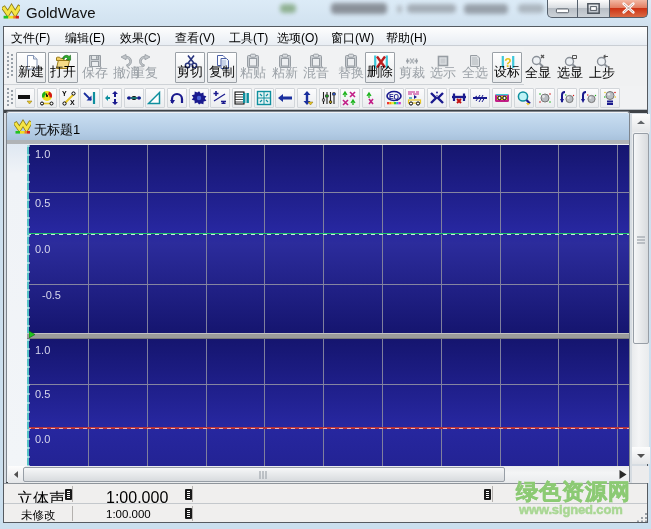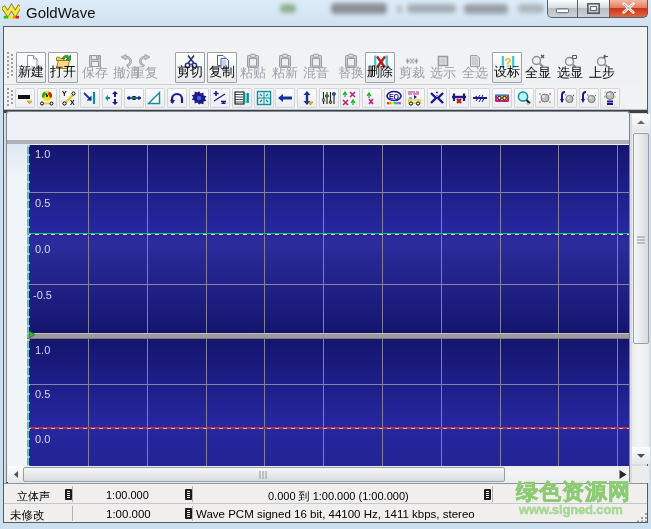--- a/index.html
+++ b/index.html
@@ -71,21 +71,21 @@
  background:linear-gradient(#e9ebed,#f4f5f6 40%,#e9ebed);}
 .sbtn{position:absolute;background:linear-gradient(#fdfdfd,#e4e6e8);}
 .thumbv{position:absolute;left:1px;width:16px;
  background:linear-gradient(90deg,#f6f7f8,#e7e9eb 50%,#d8dbde);
  border:1px solid #979ea6;border-radius:2px;}
 .thumbh{position:absolute;top:1px;height:15px;
  background:linear-gradient(#f6f7f8,#e7e9eb 50%,#d8dbde);
  border:1px solid #979ea6;border-radius:2px;}
 
 #srow1{left:0;top:456px;width:643px;height:20px;background:#f0efee;
- border-top:1px solid #8f959b;font-size:11px;color:#000;}
+ border-top:1px solid #8f959b;font-size:16px;color:#000;}
 #srow2{left:0;top:476px;width:643px;height:19px;background:#f0efee;
  border-top:1px solid #c4c8cc;font-size:11.5px;color:#000;}
 .mini{position:absolute;width:7px;height:11px;border:2px solid #1a1a1a;border-radius:1px;background:#fff;}
 .mini i{display:block;height:1px;background:#1a1a1a;margin:1px 0 0 0;}
 .vsep{position:absolute;top:2px;width:1px;background:#b4b1ae;}
 
 #wm1{left:516px;top:477px;font-size:22px;font-weight:bold;color:#8cca74;
  letter-spacing:1px;white-space:nowrap;-webkit-text-stroke:0.7px #8cca74;text-shadow:0 0 2px rgba(255,255,255,.6);}
 #wm2{left:519px;top:502px;font-size:13px;font-weight:bold;color:#a9d794;letter-spacing:-0.15px;white-space:nowrap;-webkit-text-stroke:0.5px #a9d794;}
 </style></head>
@@ -120,20 +120,30 @@
     </div>
  <div class="cap close">
       <svg class="capg" viewBox="0 0 38 18">
         <path d="M14 4 L24 13 M24 4 L14 13" stroke="#fff" stroke-width="3" stroke-linecap="round"></path>
         <path d="M14 4 L24 13 M24 4 L14 13" stroke="#5c1406" stroke-width="1" fill="none" opacity="0.4"></path>
       </svg>
     </div>
 </div>
 
 <div id="client" class="abs">
+ <div id="menubar" class="abs">
+  <span class="mi" style="left:7px">文件(F)</span>
+  <span class="mi" style="left:61px">编辑(E)</span>
+  <span class="mi" style="left:116px">效果(C)</span>
+  <span class="mi" style="left:171px">查看(V)</span>
+  <span class="mi" style="left:225px">工具(T)</span>
+  <span class="mi" style="left:273px">选项(O)</span>
+  <span class="mi" style="left:327px">窗口(W)</span>
+  <span class="mi" style="left:382px">帮助(H)</span>
+ </div>
  <svg width="0" height="0" style="position:absolute">
   <defs>
    <symbol id="i-new" viewBox="0 0 16 16">
           <path d="M3.5 1.5h6l3.5 3.5v10h-9.5z" fill="#fff" stroke="#8494b2"></path>
           <path d="M9.5 1.5v3.5h3.5" fill="#dde7f5" stroke="#8494b2"></path>
         </symbol>
    <symbol id="i-open" viewBox="0 0 16 16">
           <path d="M0.5 6.5h7.5v-1.4a.7.7 0 0 0-.7-.7H4.6l-1-1.2H1.2a.7.7 0 0 0-.7.7z" fill="#f2cf62" stroke="#9a7a1a"></path>
           <path d="M0.5 14.5l1.8-8h11.2l-1.8 8z" fill="#f6dc88" stroke="#9a7a1a"></path>
           <path d="M6.5 4.5 C7.5 1 11.5 0.5 13 2.5 L14.5 1.2 14.6 6.2 10.2 5.8 11.8 4.3 C10.5 2.8 8.5 3.2 8 5.2 Z" fill="#2fae2f" stroke="#115f11" stroke-width=".6"></path>
@@ -545,20 +555,31 @@
           <circle cx="2.8" cy="7" r=".8" fill="#1db31d"></circle>
           <circle cx="13.2" cy="7" r=".8" fill="#e8c623"></circle>
           <path d="M5 11.5h6M5 14h6" stroke="#1a1a8e" stroke-width="1.8"></path>
         </svg>
       </div>
  </div>
  <div id="mdi" class="abs">
   <div class="abs" style="left:0;top:0;width:643px;height:3px;background:#3f4347"></div>
   <div class="abs" style="left:2px;top:0;width:2px;height:373px;background:#3f4347"></div>
   <div id="child">
+   <div id="cttl">
+    <svg style="position:absolute;left:7px;top:5px" width="17" height="16" viewBox="0 0 17 16">
+            <path d="M2 6 L5.5 11 L9 5.2 L12.5 11 L16 5.2" fill="none" stroke="#8a7a14" stroke-width="4.4" stroke-linecap="square"></path>
+            <path d="M2 6 L5.5 11 L9 5.2 L12.5 11 L16 5.2" fill="none" stroke="#f5e545" stroke-width="2.9" stroke-linecap="square"></path>
+            <rect x="1.5" y="13" width="4.5" height="2.6" fill="#22c322"></rect>
+            <rect x="6" y="13" width="4.5" height="2.6" fill="#f0e020"></rect>
+            <rect x="10.5" y="13" width="2.5" height="2.6" fill="#f08020"></rect>
+            <rect x="13" y="13" width="3" height="2.6" fill="#d42020"></rect>
+          </svg>
+    <span class="t">无标题1</span>
+   </div>
    <div id="gstrip"></div>
    <div class="abs" style="left:0;top:32px;width:20px;height:322px;background:linear-gradient(#dfe8f2,#f0f3f7 30px,#f2f5f8)"></div>
    <div id="wave">
     <div id="wtop">
      <div class="vgrid" style="left:61px;height:188px"></div>
      <div class="vgrid" style="left:120px;height:188px"></div>
      <div class="vgrid" style="left:179px;height:188px"></div>
      <div class="vgrid" style="left:237px;height:188px"></div>
      <div class="vgrid" style="left:296px;height:188px"></div>
      <div class="vgrid" style="left:355px;height:188px"></div>
@@ -566,21 +587,21 @@
      <div class="vgrid" style="left:473px;height:188px"></div>
      <div class="vgrid" style="left:531px;height:188px"></div>
      <div class="vgrid" style="left:590px;height:188px"></div>
      <div class="hgrid" style="top:47px"></div>
      <div class="hgrid" style="top:139px"></div>
      <div class="abs" style="left:0;top:88px;width:602px;height:1px;background:#22c36e"></div>
      <div class="abs" style="left:0;top:89px;width:602px;height:1px;background:repeating-linear-gradient(90deg,rgba(235,255,245,.85) 0 4px,rgba(45,45,125,.7) 4px 8px)"></div>
      <div class="wlbl" style="left:8px;top:3px">1.0</div>
      <div class="wlbl" style="left:8px;top:52px">0.5</div>
      <div class="wlbl" style="left:8px;top:98px">0.0</div>
-     <div class="wlbl" style="left:6px;top:144px">-0.5</div>
+     <div class="wlbl" style="left:15px;top:144px">-0.5</div>
      <div class="abs" style="left:0;top:0;width:2px;height:188px;background:#56c2c6"></div>
             <div class="abs" style="left:0;top:0;width:3px;height:188px;background:repeating-linear-gradient(180deg,rgba(225,248,248,.55) 0 2px,transparent 2px 9px)"></div>
          </div>
     <div id="wsep"></div>
     <svg class="abs" style="left:2px;top:186px" width="6" height="7" viewBox="0 0 6 7">
             <path d="M0 0l6 3.5-6 3.5z" fill="#1fc41f" stroke="#0a6a0a" stroke-width=".6"></path>
           </svg>
     <div id="wbot">
      <div class="vgrid" style="left:61px;height:127px"></div>
      <div class="vgrid" style="left:120px;height:127px"></div>
@@ -634,39 +655,37 @@
         <i></i>
       </span>
   <span class="vsep" style="left:68px;height:16px"></span>
   <span class="abs" style="left:102px;top:5px">1:00.000</span>
   <span class="mini" style="left:181px;top:5px">
         <i></i>
         <i></i>
         <i></i>
       </span>
   <span class="vsep" style="left:188px;height:16px"></span>
-  <span class="abs" style="left:264px;top:5px">0.000 到 1:00.000 (1:00.000)</span>
   <span class="mini" style="left:480px;top:5px">
         <i></i>
         <i></i>
         <i></i>
       </span>
   <span class="vsep" style="left:488px;height:16px"></span>
  </div>
  <div id="srow2" class="abs">
-  <span class="abs" style="left:6px;top:4px">未修改</span>
+  <span class="abs" style="left:17px;top:4px">未修改</span>
   <span class="vsep" style="left:68px;height:15px"></span>
   <span class="abs" style="left:102px;top:4px">1:00.000</span>
   <span class="mini" style="left:181px;top:4px">
         <i></i>
         <i></i>
         <i></i>
       </span>
   <span class="vsep" style="left:188px;height:15px"></span>
-  <span class="abs" style="left:192px;top:4px">Wave PCM signed 16 bit, 44100 Hz, 1411 kbps, stereo</span>
   <svg class="abs" style="left:633px;top:9px" width="10" height="9" viewBox="0 0 10 9">
         <g fill="#9aa0a6">
           <rect x="8" y="0" width="2" height="2"></rect>
           <rect x="8" y="4" width="2" height="2"></rect>
           <rect x="4" y="4" width="2" height="2"></rect>
           <rect x="8" y="7.5" width="2" height="2"></rect>
           <rect x="4" y="7.5" width="2" height="2"></rect>
           <rect x="0" y="7.5" width="2" height="2"></rect>
         </g>
       </svg>

